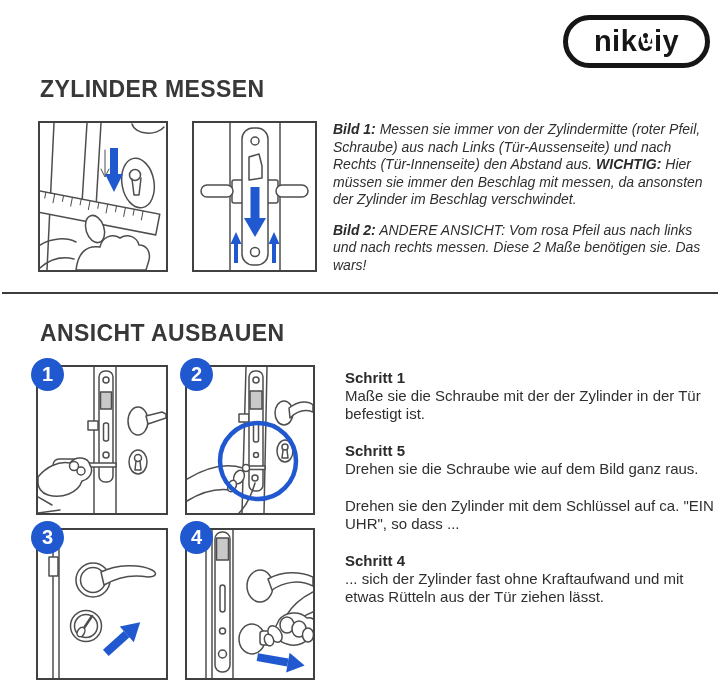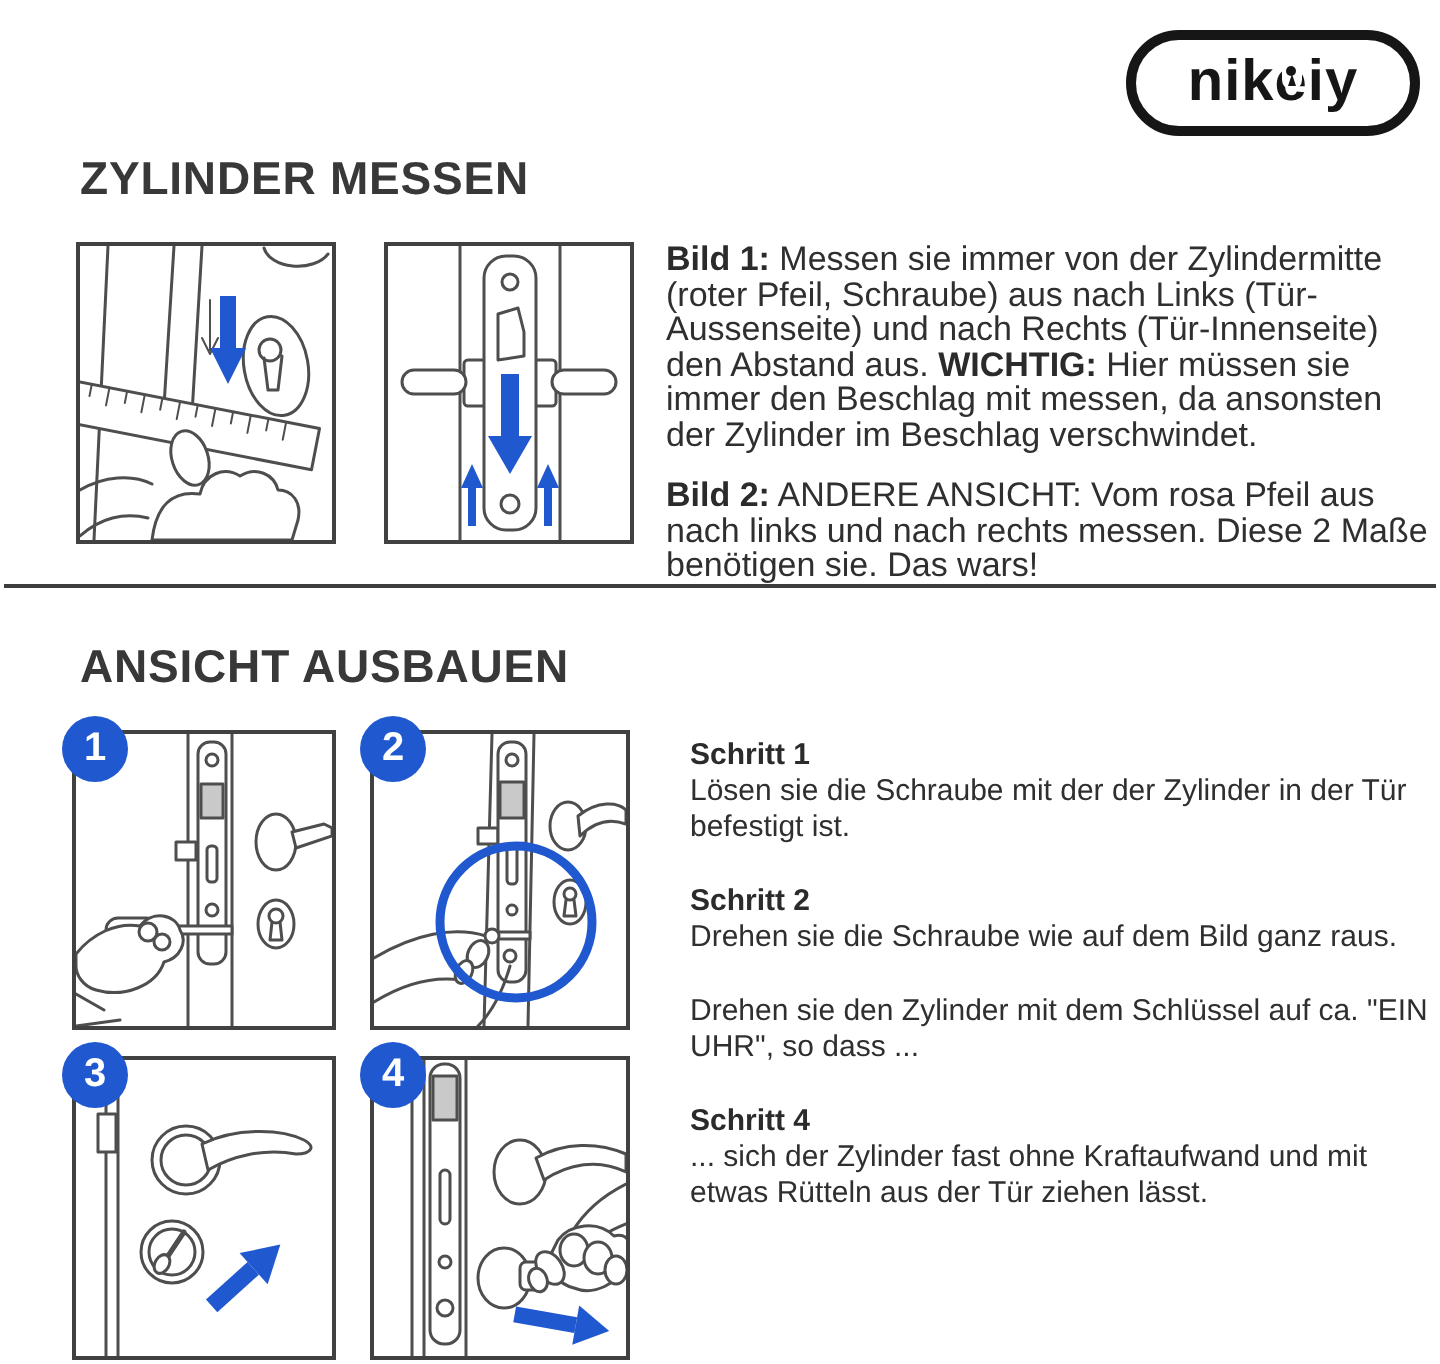--- a/index.html
+++ b/index.html
@@ -36,21 +36,21 @@
   #sbox2{left:185px;top:365px;width:130px;height:150px;}
   #sbox3{left:36px;top:528px;width:132px;height:152px;}
   #sbox4{left:185px;top:528px;width:130px;height:152px;}
 
   .badge{position:absolute;width:33px;height:33px;border-radius:50%;background:var(--accent,#2058cf);
          color:#fff;font-weight:800;font-size:20px;display:flex;align-items:center;justify-content:center;z-index:5;}
   #badge1{left:31px;top:358px;} #badge2{left:180px;top:358px;}
   #badge3{left:31px;top:521px;} #badge4{left:180px;top:521px;}
 
   
-  .measure-text{position:absolute;left:333px;top:121px;width:385px;font-size:17px;line-height:17.5px;}
+  .measure-text{position:absolute;left:333px;top:121px;width:385px;font-size:14px;line-height:17.5px;font-style:italic;}
   .measure-text p{margin:0 0 13px 0;}
   .steps-text{position:absolute;left:345px;top:369px;width:372px;font-size:15px;line-height:18px;}
   .step-block{margin:0 0 19px 0;}
   .step-label{font-weight:800;color:#2b2b2b;}
   b{font-weight:800;color:#2b2b2b;}
 
   
   .ln{stroke:#4e4e4e;stroke-width:1.5;fill:none;stroke-linecap:round;stroke-linejoin:round;}
   .wh{fill:#ffffff;}
   .gy{fill:#c9c9c9;}
@@ -304,24 +304,24 @@
       <g transform="rotate(10 92 131)">
         <rect class="blue" x="70" y="127" width="31" height="8"></rect>
         <polygon class="blue" points="101,121 101,141 118,131"></polygon>
       </g>
     </svg>
   </div>
 
   <div class="steps-text">
     <div class="step-block">
       <div class="step-label">Schritt 1</div>
-      <div>Lösen sie die Schraube mit der der Zylinder in der Tür befestigt ist.</div>
+      <div>Maße sie die Schraube mit der der Zylinder in der Tür befestigt ist.</div>
     </div>
     <div class="step-block">
-      <div class="step-label">Schritt 2</div>
+      <div class="step-label">Schritt 5</div>
       <div>Drehen sie die Schraube wie auf dem Bild ganz raus.</div>
     </div>
     <div class="step-block">
       <div>Drehen sie den Zylinder mit dem Schlüssel auf ca. "EIN UHR", so dass ...</div>
     </div>
     <div class="step-block">
       <div class="step-label">Schritt 4</div>
       <div>... sich der Zylinder fast ohne Kraftaufwand und mit etwas Rütteln aus der Tür ziehen lässt.</div>
     </div>
   </div>

